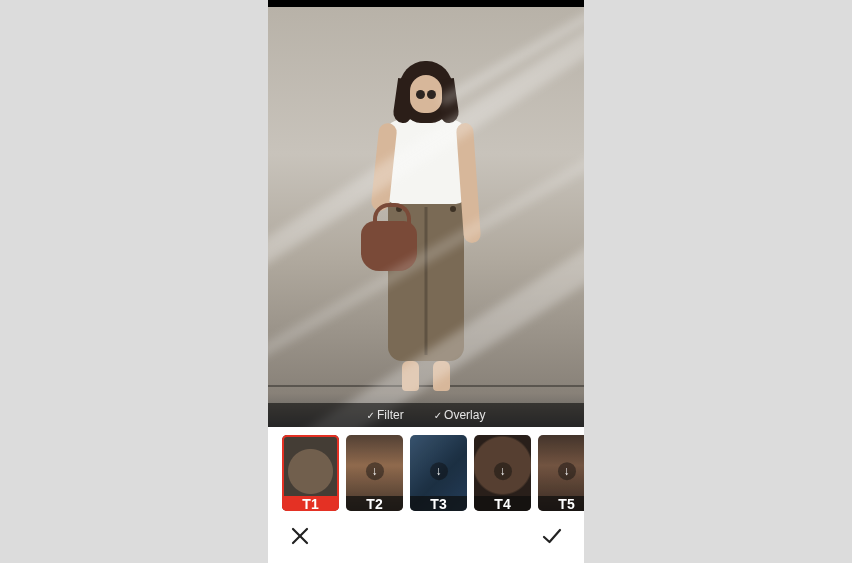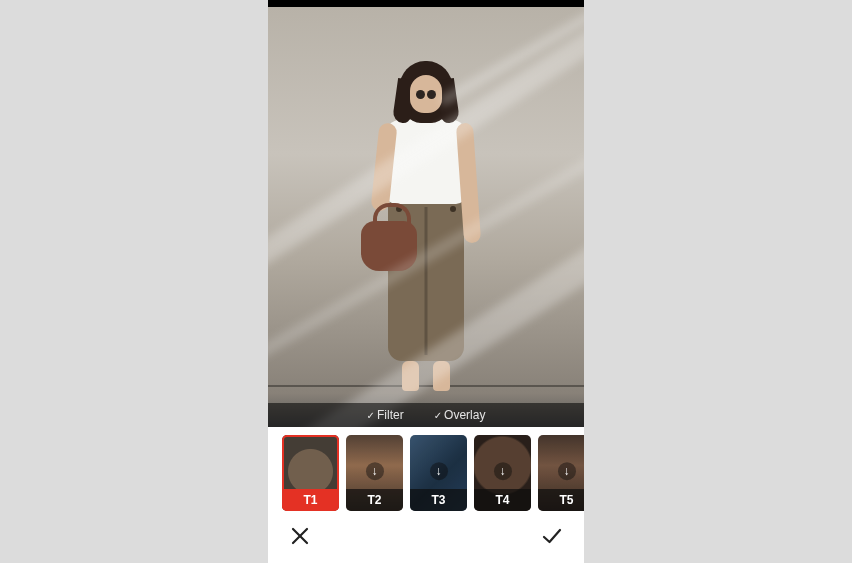--- a/index.html
+++ b/index.html
@@ -180,24 +180,24 @@
       cursor: pointer;
       flex-shrink: 0;
     }
     .thumb.sel {
       outline: 2px solid #e32619;
       outline-offset: -2px;
     }
     .thumb .label {
       position: absolute;
       bottom: 0; left: 0; right: 0;
-      height: 22px;
+      height: 15px;
       background: rgba(0,0,0,0.7);
       color: #fff;
-      font-size: 12px;
+      font-size: 14px;
       font-weight: 600;
       display: flex;
       align-items: center;
       justify-content: center;
     }
     .thumb.sel .label { background: #e32619; }
     .dl-ic {
       position: absolute;
       top: 50%; left: 50%;
       transform: translate(-50%, -60%);

